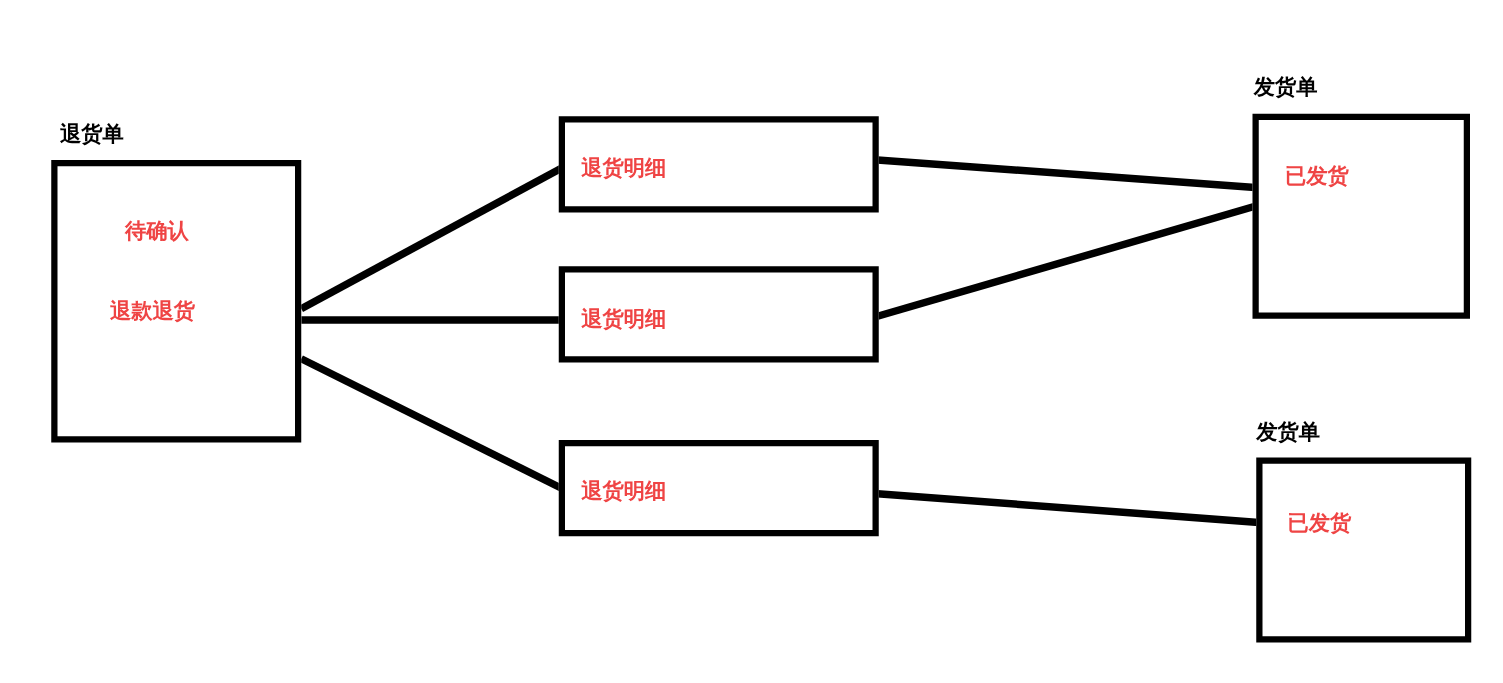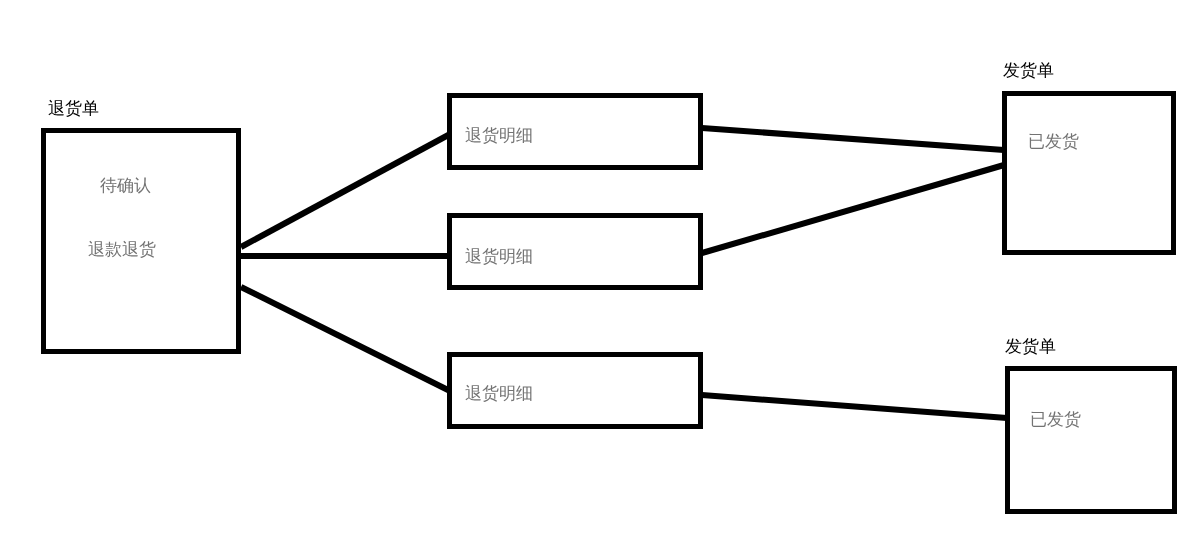--- a/index.html
+++ b/index.html
@@ -34,28 +34,30 @@
     border: 5px solid #000000;
     z-index: 2;
   }
   .node-caption {
     position: absolute;
     font-size: 17px;
     line-height: 1;
     color: #000000;
     white-space: nowrap;
     z-index: 3;
+    font-weight: bold;
   }
   .node-text {
     position: absolute;
     font-size: 17px;
     line-height: 1;
-    color: #737373;
+    color: #ef4444;
     white-space: nowrap;
     z-index: 3;
+    font-weight: bold;
   }
 </style>
 </head>
 <body>
 
 <div id="diagram-canvas">
 
   <svg id="edge-layer" viewBox="0 0 1202 546" width="1202" height="546" xmlns="http://www.w3.org/2000/svg">
 
     <line x1="241" y1="247" x2="452" y2="133" stroke="#000000" stroke-width="6"></line>

